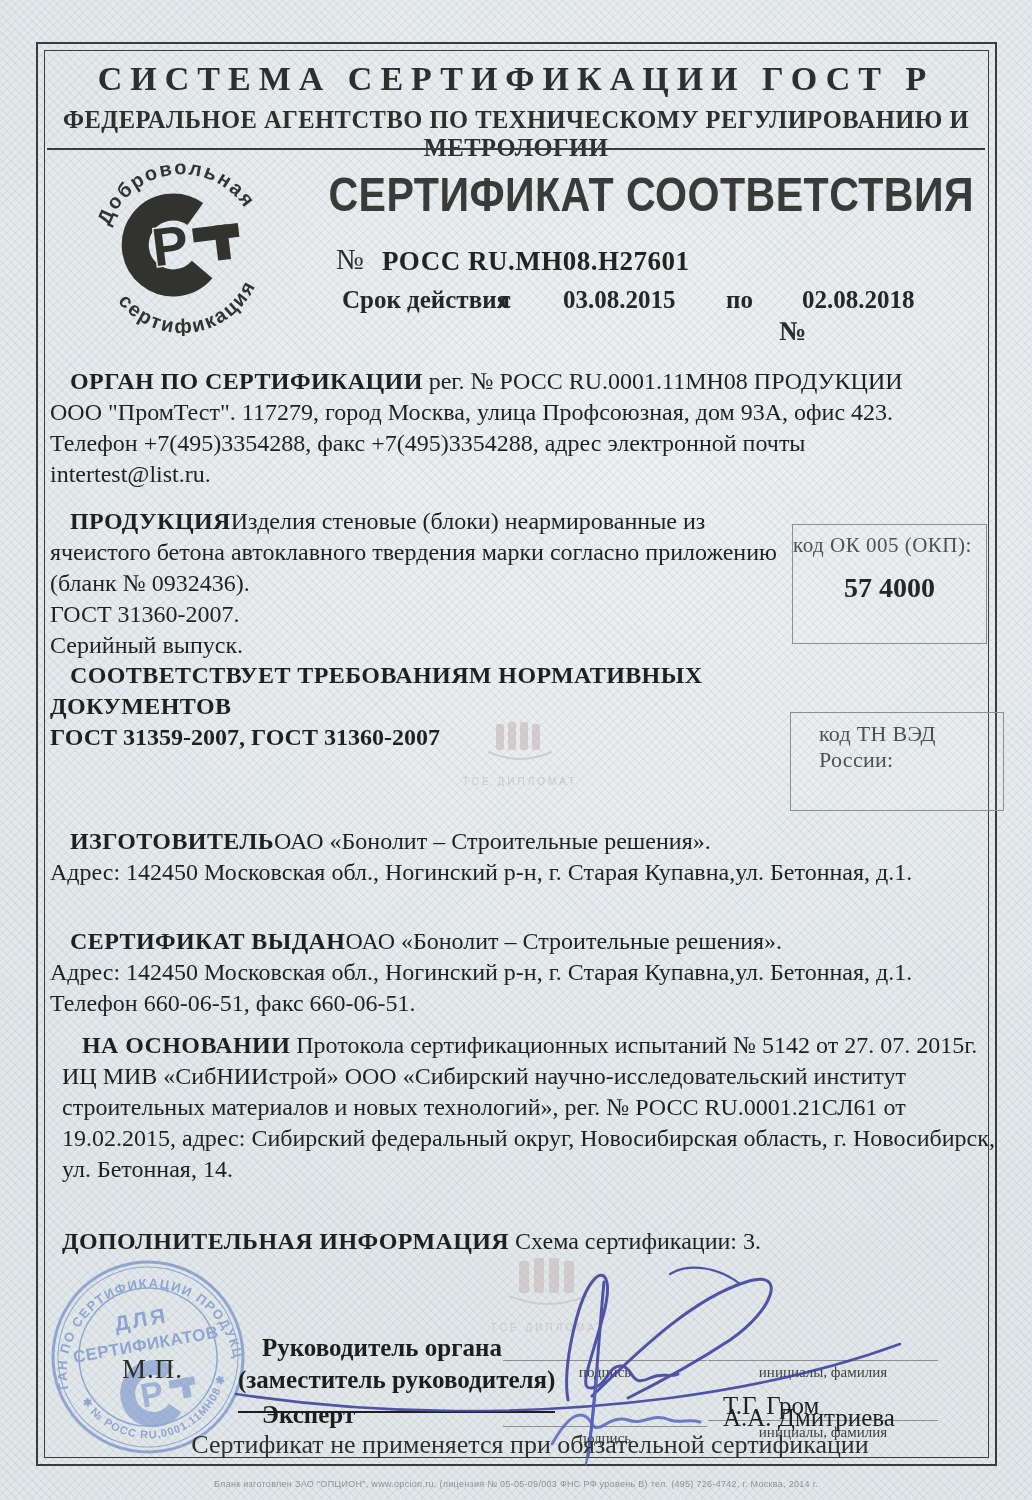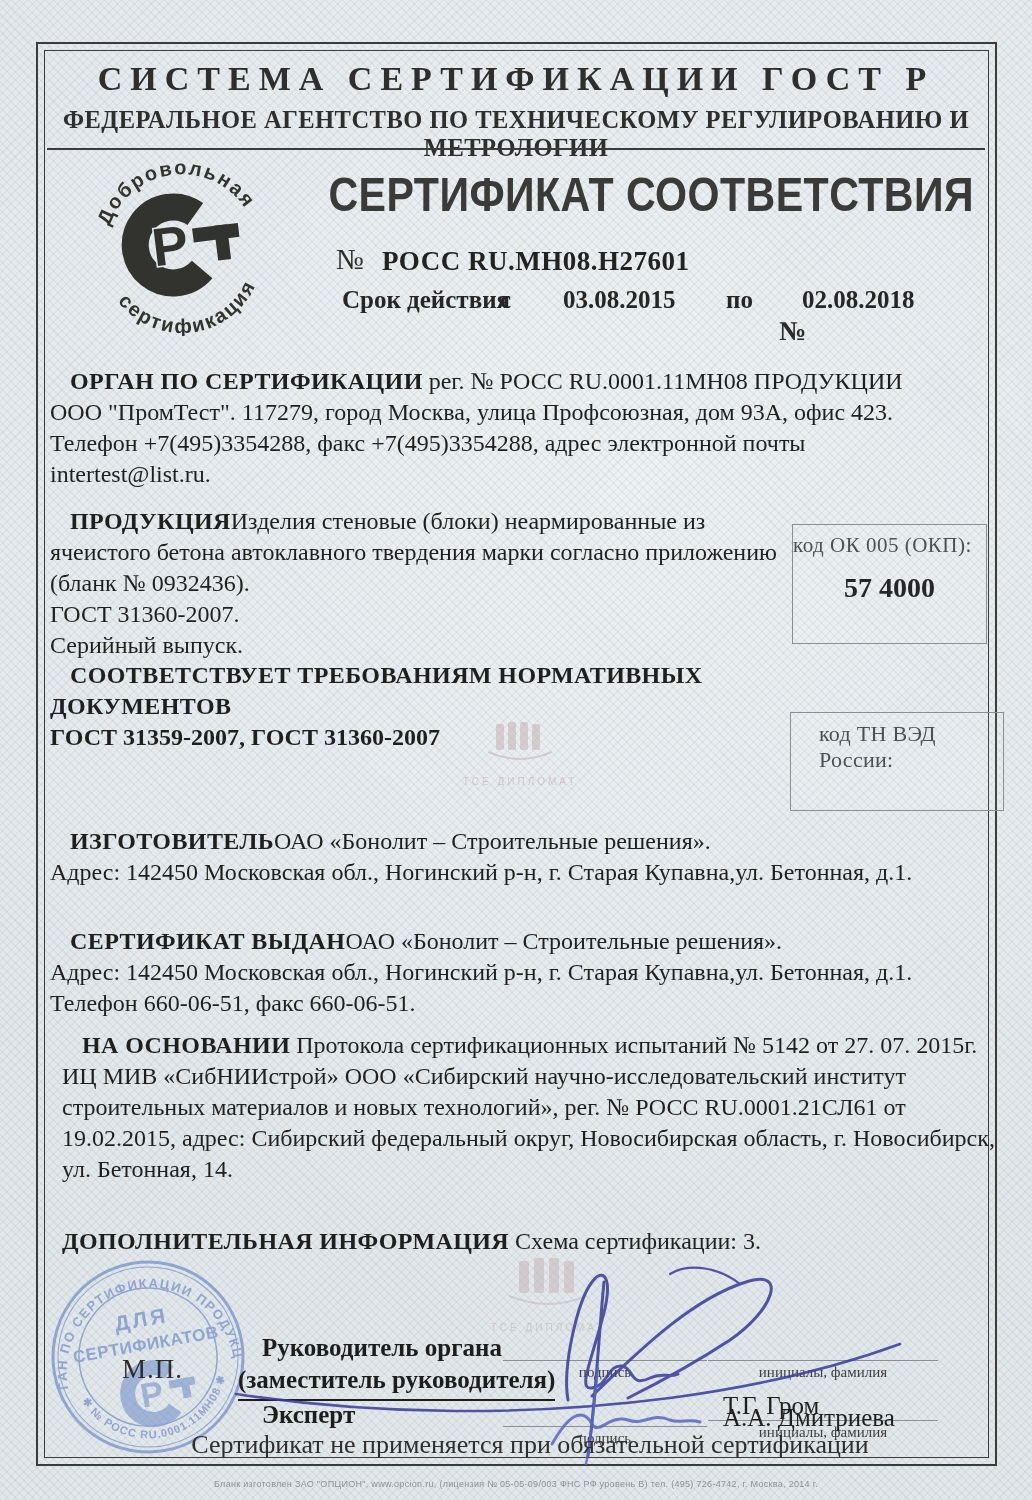--- a/index.html
+++ b/index.html
@@ -51,21 +51,21 @@
   .okpbox .cb-label{margin:8px 0 0 0;font-size:21px;color:#4b5054;letter-spacing:.5px;}
   .okpbox .cb-value{margin-top:14px;text-align:center;font-size:28px;font-weight:bold;color:#26262a;}
   .tnvbox{left:790px;top:712px;width:196px;height:97px;padding-left:16px;}
   .tnvbox .cb-label{margin:8px 0 0 12px;font-size:22px;color:#4b5054;letter-spacing:.3px;}
   .wm{opacity:.55;color:#c0abab;text-align:center;pointer-events:none;}
   .wm .wm-txt{font-family:"Liberation Sans", sans-serif;font-size:10px;letter-spacing:3px;color:#bfa9a9;margin-top:8px;}
   .wm1{left:455px;top:722px;width:130px;}
   .wm2{left:468px;top:1258px;width:160px;opacity:.5;}
   .mp{left:122px;top:1354px;font-size:27px;color:#2c2c2a;letter-spacing:1px;}
   .role1a{left:262px;top:1334px;font-size:25px;font-weight:bold;color:#1d1d1b;}
-  .role1b{left:238px;top:1366px;font-size:25px;font-weight:bold;color:#1d1d1b;border-bottom:2.5px solid #1d1d1b;padding-bottom:5px;}
+  .role1b{left:238px;top:1366px;font-size:25px;font-weight:bold;color:#1d1d1b;border-bottom:2.5px solid #1d1d1b;padding-bottom:17px;}
   .role2{left:262px;top:1401px;font-size:25px;font-weight:bold;color:#1d1d1b;}
   .sigline{height:0;border-top:1.3px solid #8d9093;}
   .line1{left:503px;top:1360px;width:204px;}
   .line2{left:503px;top:1426px;width:204px;}
   .nameline1{left:708px;top:1360px;width:230px;}
   .nameline2{left:708px;top:1420px;width:230px;}
   .cap{font-size:15px;color:#3f3f3d;text-align:center;}
   .cap-s1{left:503px;top:1364px;width:204px;}
   .cap-s2{left:503px;top:1430px;width:204px;}
   .cap-n1{left:708px;top:1364px;width:230px;}

